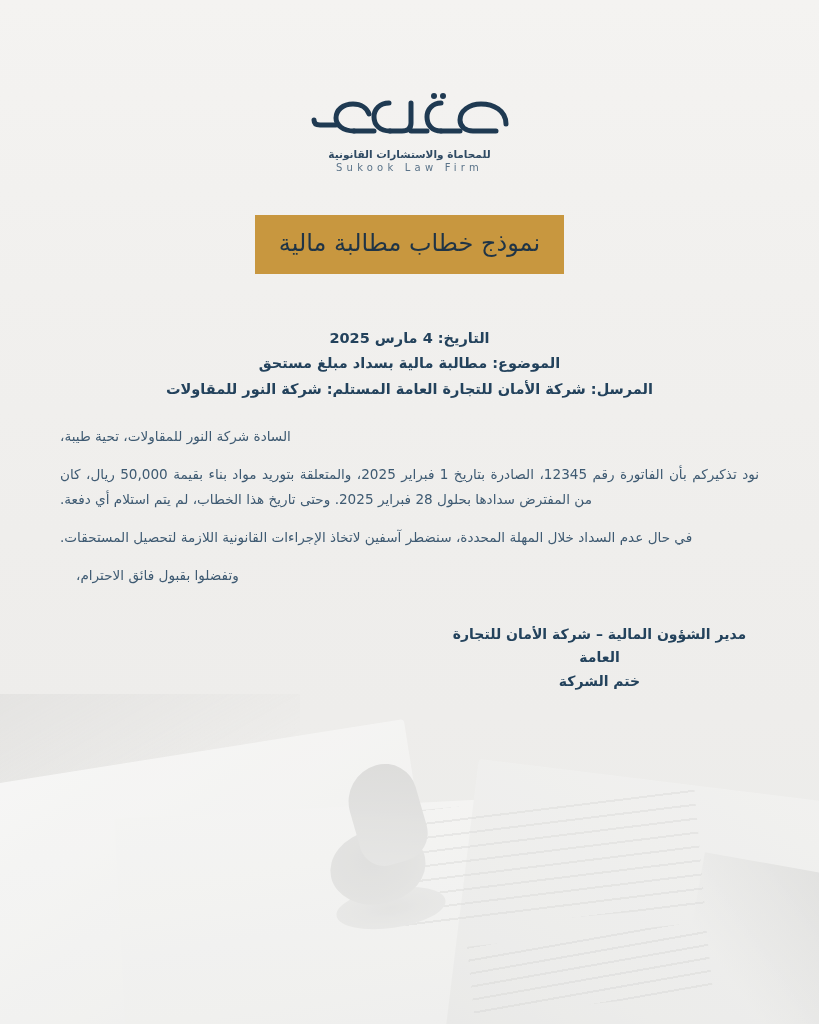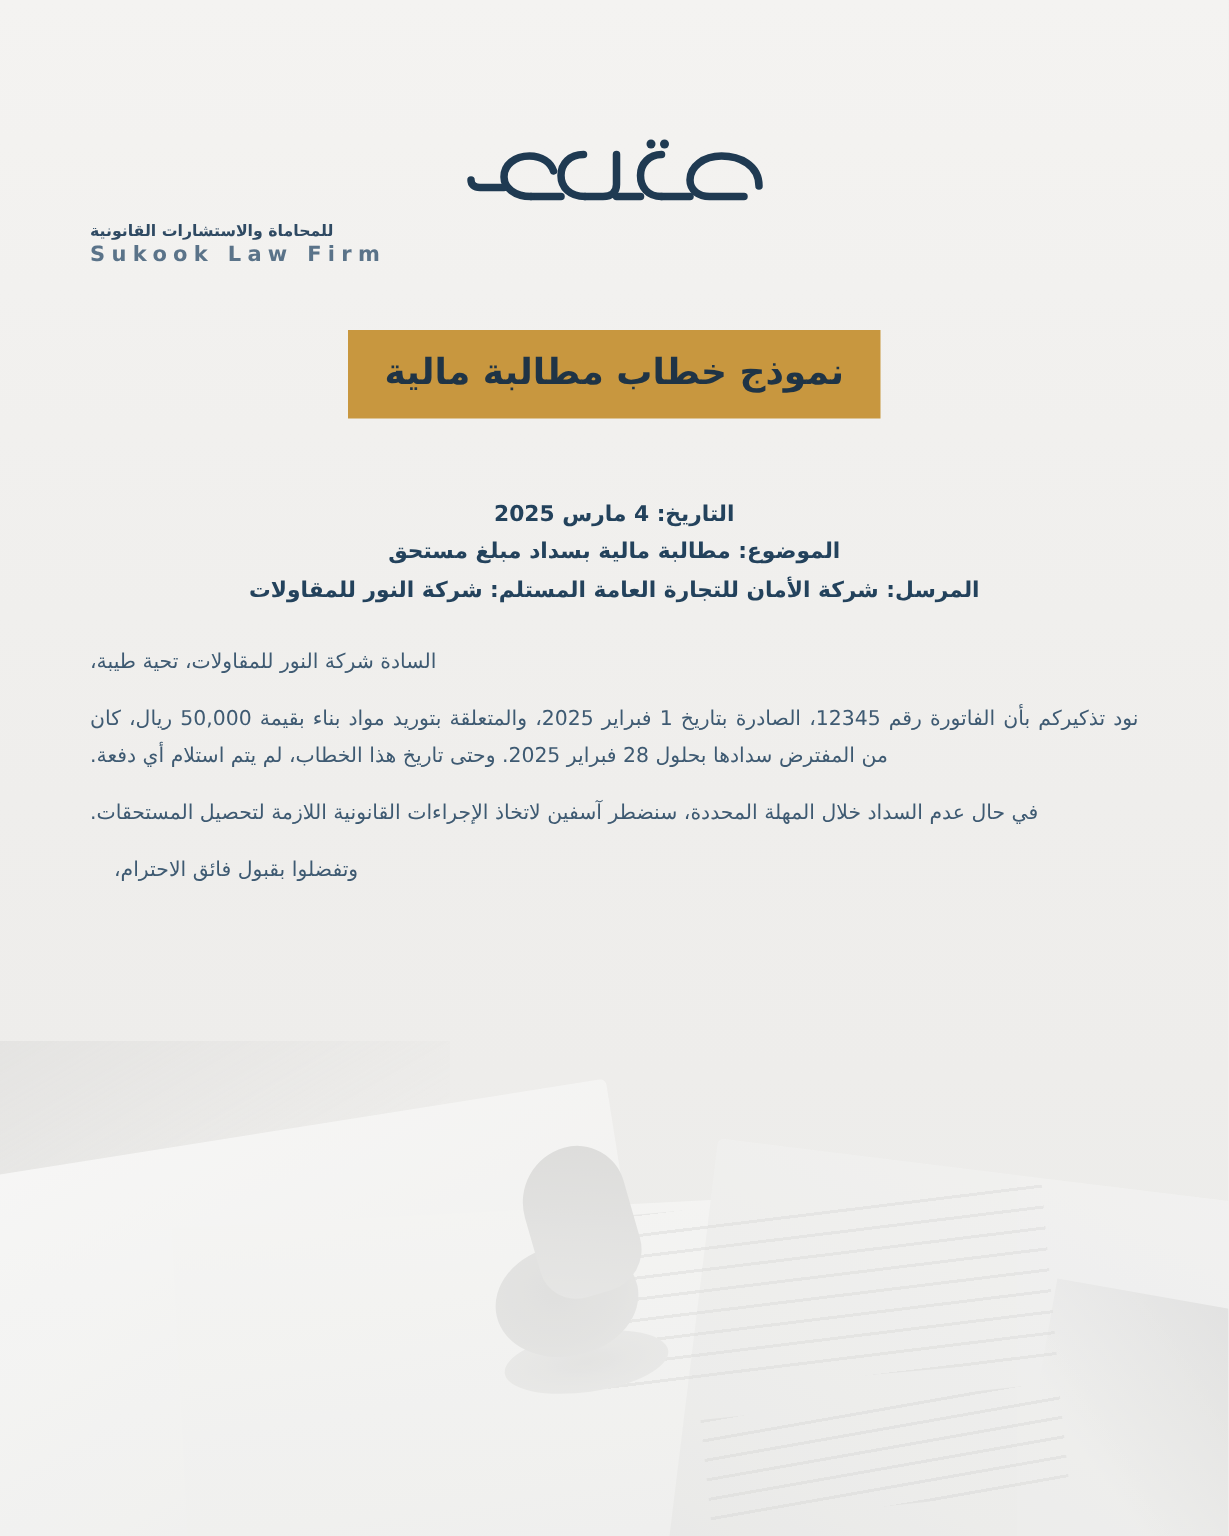--- a/index.html
+++ b/index.html
@@ -131,53 +131,53 @@
   
   .content {
     position: relative;
     z-index: 3;
     padding: 0 60px;
   }
 
   
   .logo-block {
     margin-top: 92px;
-    text-align: left;
+    text-align: center;
   }
   .logo-mark {
     display: block;
     margin: 0 auto;
   }
   .logo-sub-ar {
     margin-top: 4px;
     font-size: 10.5px;
     font-weight: 700;
     color: #2f4a63;
     letter-spacing: 0.2px;
   }
   .logo-sub-en {
     margin-top: 2px;
-    font-size: 14px;
-    font-weight: 700;
+    font-size: 10px;
+    font-weight: 400;
     color: #5a7389;
     letter-spacing: 4.2px;
     direction: ltr;
   }
 
   
   .title-banner-wrap {
     margin-top: 42px;
     text-align: center;
   }
   .title-banner {
     display: inline-block;
     background: #c8973f;
     color: #1f3446;
     font-size: 24px;
-    font-weight: 700;
+    font-weight: 400;
     padding: 14px 24px 16px;
     line-height: 1.2;
     letter-spacing: 0.2px;
   }
 
   
   .meta {
     margin-top: 52px;
     text-align: center;
     color: #23425c;
@@ -265,15 +265,19 @@
       <div class="meta-line">المرسل: شركة الأمان للتجارة العامة المستلم: شركة النور للمقاولات</div>
     </div>
 
     <div class="body-block">
       <p class="para greeting">السادة شركة النور للمقاولات، تحية طيبة،</p>
       <p class="para">نود تذكيركم بأن الفاتورة رقم 12345، الصادرة بتاريخ 1 فبراير 2025، والمتعلقة بتوريد مواد بناء بقيمة 50,000 ريال، كان من المفترض سدادها بحلول 28 فبراير 2025. وحتى تاريخ هذا الخطاب، لم يتم استلام أي دفعة.</p>
       <p class="para">في حال عدم السداد خلال المهلة المحددة، سنضطر آسفين لاتخاذ الإجراءات القانونية اللازمة لتحصيل المستحقات.</p>
       <p class="para closing">وتفضلوا بقبول فائق الاحترام،</p>
     </div>
 
+    <div class="signature">
+      <div>مدير الشؤون المالية – شركة الأمان للتجارة العامة</div>
+      <div class="sig-line2">ختم الشركة</div>
+    </div>
 
   </div>
 </div>
 
 </body></html>

